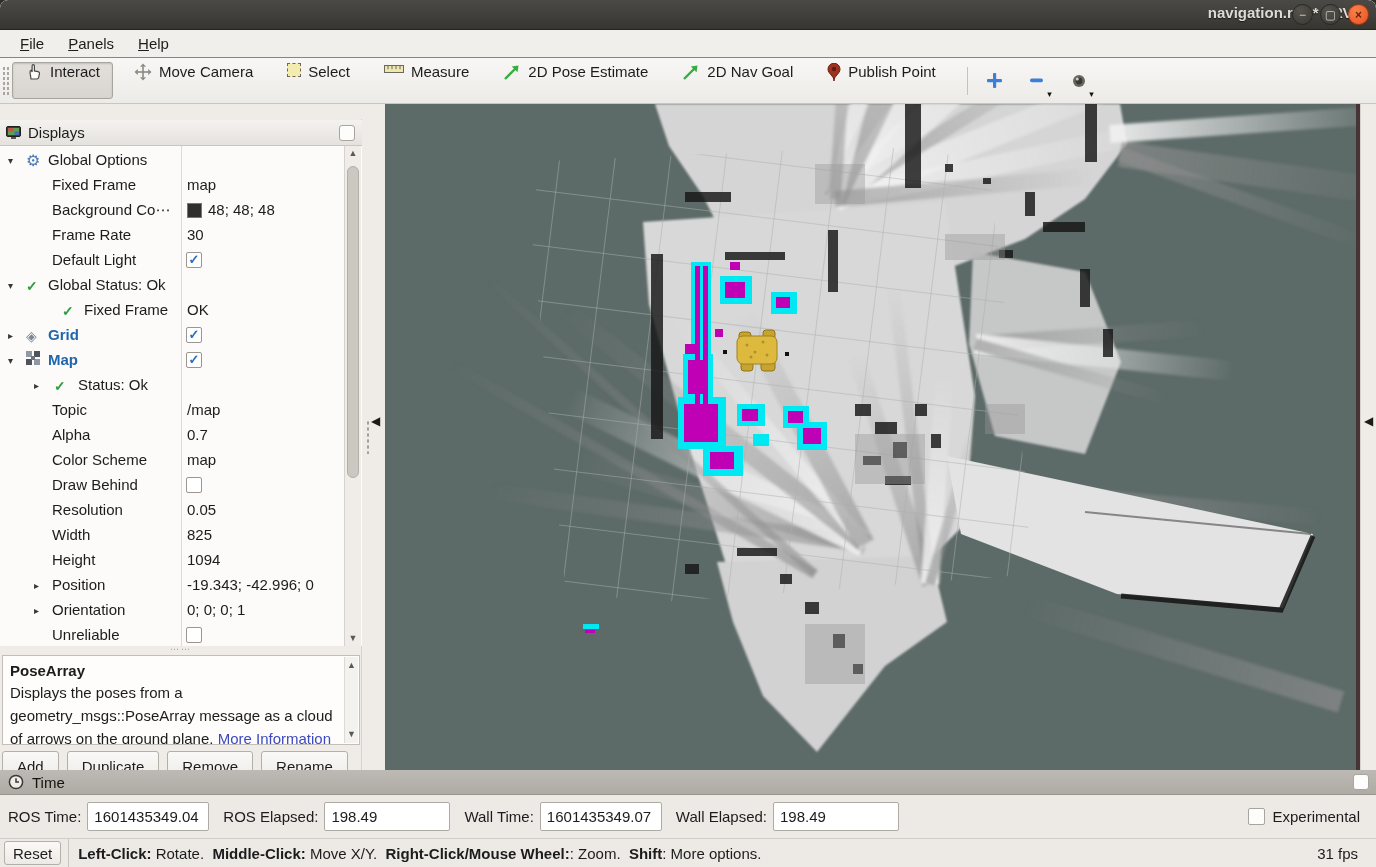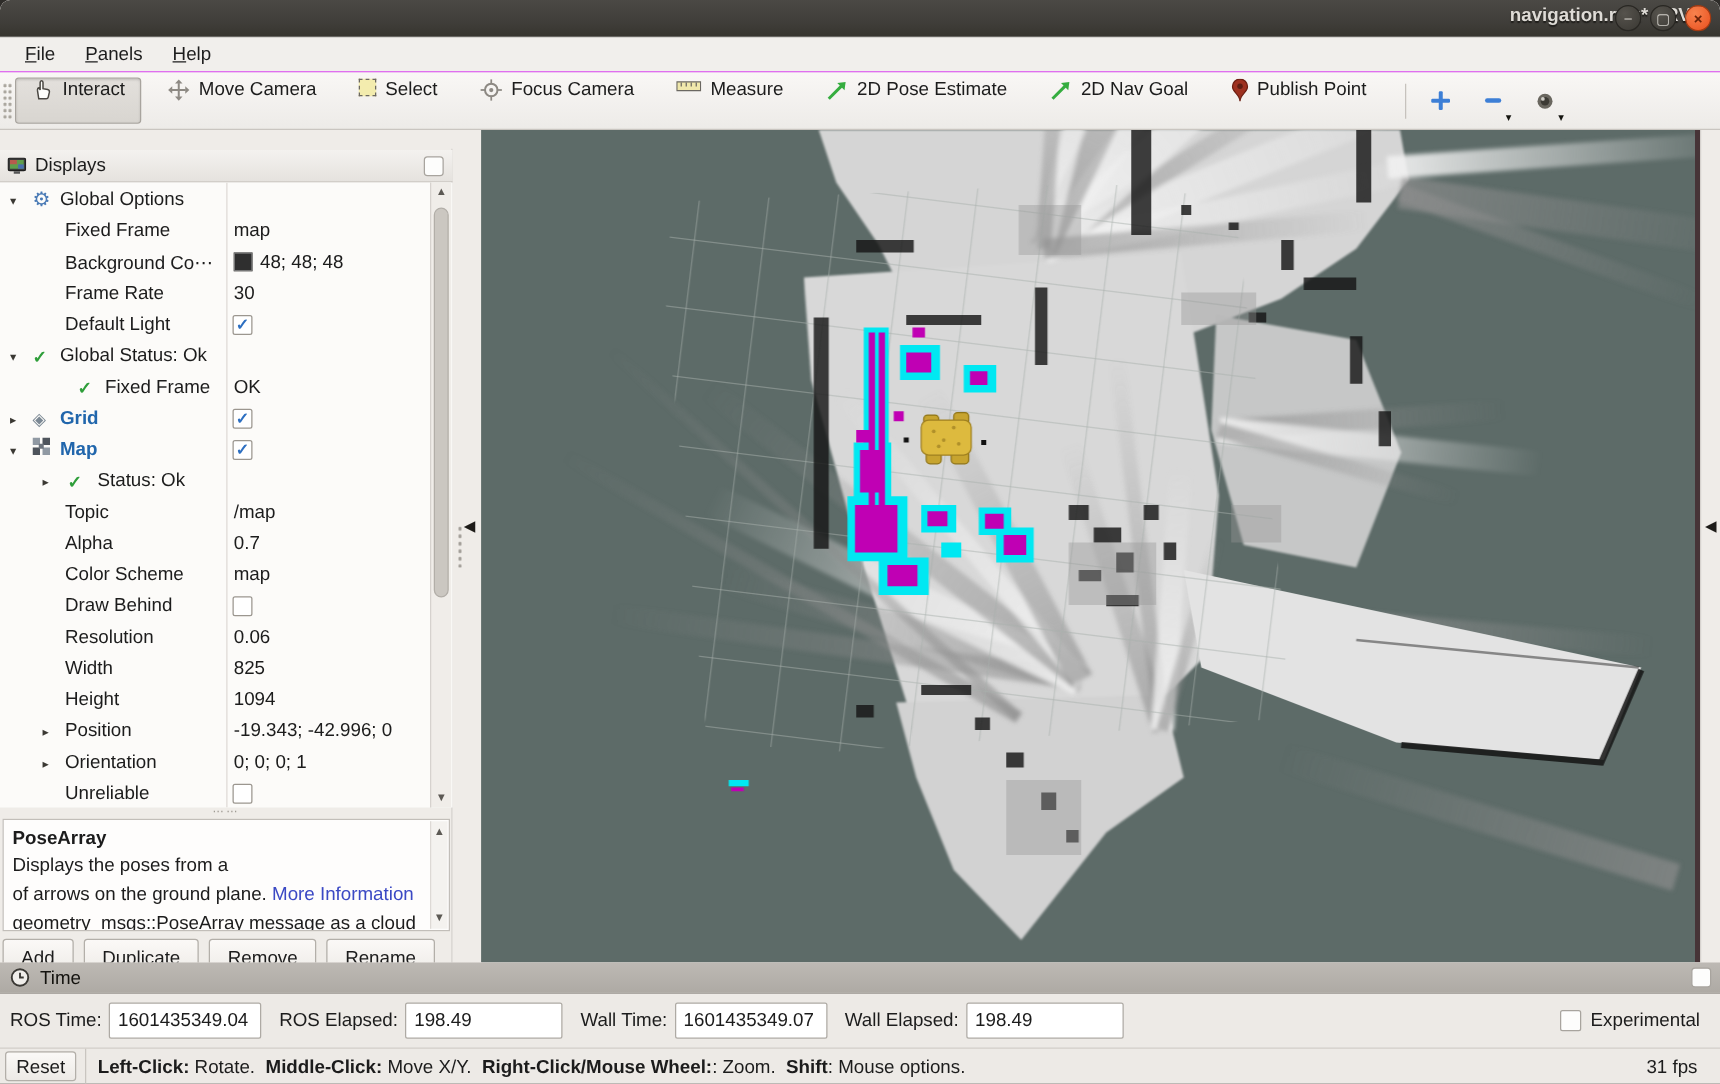--- a/index.html
+++ b/index.html
@@ -153,33 +153,20 @@
         <span>Move Camera</span>
       </div>
       <div class="tool">
         <span class="ticon">
           <span style="display:inline-block;width:14px;height:14px;background:#f3ecae;border:1.5px dashed #6b6862"></span>
         </span>
         <span>Select</span>
       </div>
       <div class="tool">
         <span class="ticon">
-          <svg width="18" height="18" viewBox="0 0 18 18">
-            <circle cx="9" cy="9" r="5" fill="none" stroke="#8d8983" stroke-width="1.6"></circle>
-            <circle cx="9" cy="9" r="1.7" fill="#8d8983"></circle>
-            <rect x="8.3" y="0.5" width="1.4" height="4" fill="#8d8983"></rect>
-            <rect x="8.3" y="13.5" width="1.4" height="4" fill="#8d8983"></rect>
-            <rect x="0.5" y="8.3" width="4" height="1.4" fill="#8d8983"></rect>
-            <rect x="13.5" y="8.3" width="4" height="1.4" fill="#8d8983"></rect>
-          </svg>
-        </span>
-        <span>Focus Camera</span>
-      </div>
-      <div class="tool">
-        <span class="ticon">
           <svg width="20" height="12" viewBox="0 0 20 12">
             <rect x="0.5" y="2.5" width="19" height="7" fill="#efe7ab" stroke="#6b6862"></rect>
             <path d="M4 3 V6.2 M8 3 V6.2 M12 3 V6.2 M16 3 V6.2" stroke="#6b6862" stroke-width="1"></path>
           </svg>
         </span>
         <span>Measure</span>
       </div>
       <div class="tool">
         <span class="ticon">
           <svg width="18" height="18" viewBox="0 0 18 18">
@@ -320,21 +307,21 @@
           <div class="trow" style="top: 302px;">
             <span class="tlab" style="left:52px">Color Scheme</span>
             <span class="tval">map</span>
           </div>
           <div class="trow" style="top: 327px;">
             <span class="tlab" style="left:52px">Draw Behind</span>
             <span class="cb"></span>
           </div>
           <div class="trow" style="top: 352px;">
             <span class="tlab" style="left:52px">Resolution</span>
-            <span class="tval">0.06</span>
+            <span class="tval">0.05</span>
           </div>
           <div class="trow" style="top: 377px;">
             <span class="tlab" style="left:52px">Width</span>
             <span class="tval">825</span>
           </div>
           <div class="trow" style="top: 402px;">
             <span class="tlab" style="left:52px">Height</span>
             <span class="tval">1094</span>
           </div>
           <div class="trow" style="top: 427px;">
@@ -358,22 +345,22 @@
         <div class="sthumb" style="top:20px;height:312px"></div>
         <div class="sarrow" style="bottom:0">▼</div>
       </div>
 
       <div class="hsplit">⋯⋯</div>
 
       <div class="helpbox">
         <div class="ht">PoseArray</div>
         <div id="helplines">
             <p>Displays the poses from a</p>
+            <p>geometry_msgs::PoseArray message as a cloud</p>
             <p>of arrows on the ground plane. <span class="hlink">More Information</span></p>
-            <p>geometry_msgs::PoseArray message as a cloud</p>
           </div>
         <div class="hbscroll">
           <div class="sarrow" style="top:1px;width:13px">▲</div>
           <div class="sarrow" style="bottom:1px;width:13px">▼</div>
         </div>
       </div>
 
       <div class="pbtns" id="pbtns">
           <button class="pbtn">Add</button>
           <button class="pbtn">Duplicate</button>
@@ -590,17 +577,17 @@
         <div class="exp">
           <span class="ecb"></span>
           <span>Experimental</span>
         </div>
       </div>
   </div>
 
   <div class="statusbar">
     <button class="resetbtn">Reset</button>
     <div class="sbsep"></div>
-    <div class="hint" id="hint"><span style="font-weight: bold;">Left-Click:</span><span> Rotate.  </span><span style="font-weight: bold;">Middle-Click:</span><span> Move X/Y.  </span><span style="font-weight: bold;">Right-Click/Mouse Wheel:</span><span>: Zoom.  </span><span style="font-weight: bold;">Shift</span><span>: Mouse options.</span></div>
+    <div class="hint" id="hint"><span style="font-weight: bold;">Left-Click:</span><span> Rotate.  </span><span style="font-weight: bold;">Middle-Click:</span><span> Move X/Y.  </span><span style="font-weight: bold;">Right-Click/Mouse Wheel:</span><span>: Zoom.  </span><span style="font-weight: bold;">Shift</span><span>: More options.</span></div>
     <div class="fps">31 fps</div>
   </div>
 
 </div>
 
 </body></html>

